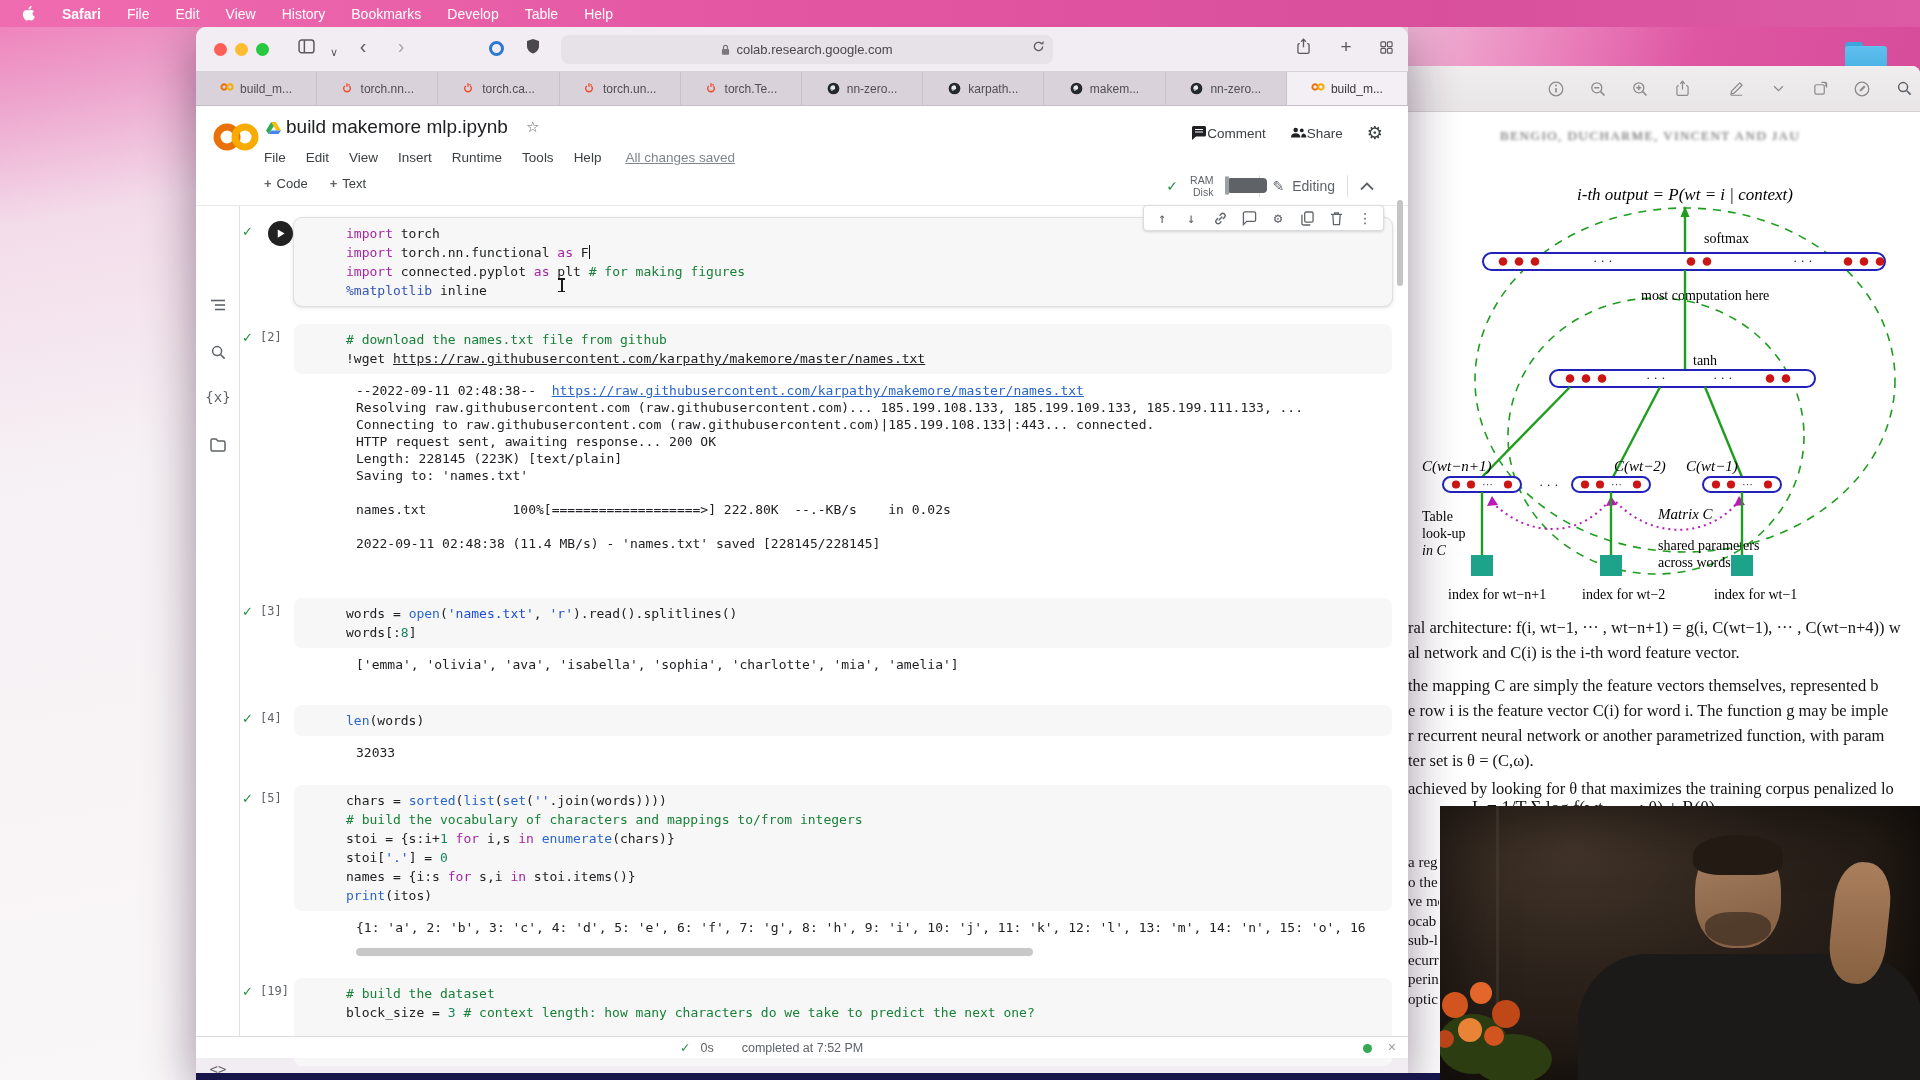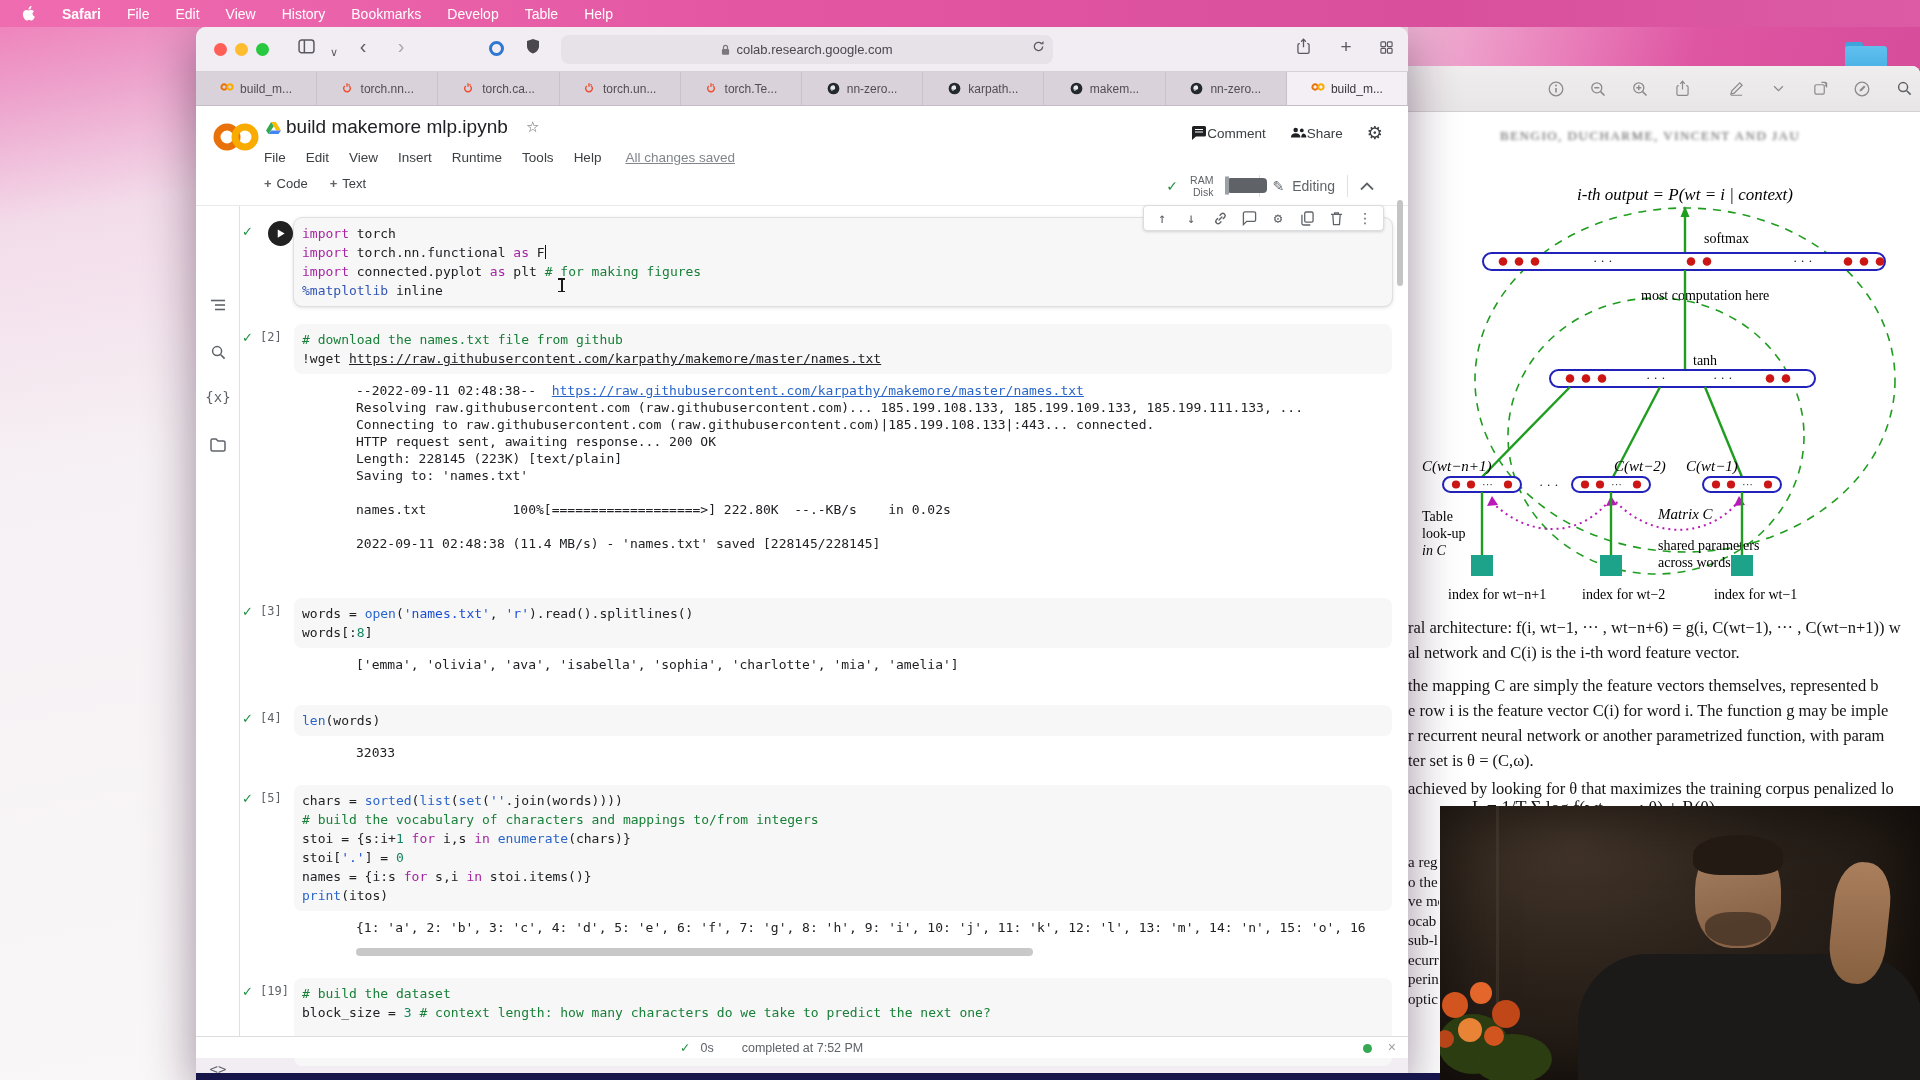--- a/index.html
+++ b/index.html
@@ -84,21 +84,21 @@
 
   
   .cells { position:absolute; left:44px; top:104px; width:1152px; }
   .cellrow { display:flex; }
   .gut { width:54px; padding-top:6px; display:flex; align-items:flex-start; }
   .gut .check { color:#1e8e3e; font-size:13px; margin-left:2px; width:18px; }
   .gut .exec { color:#5f6368; font-size:12px; font-family:"DejaVu Sans Mono",monospace; }
   .codebox { position:relative; flex:1; background:#f7f7f7; border-radius:8px; padding:6px 10px 6px 8px;
     font-family:"DejaVu Sans Mono","Liberation Mono",monospace; font-size:13px; line-height:19px; color:#202124; }
   .codebox.selected { box-shadow:0 1px 4px rgba(0,0,0,.18); outline:1px solid #e0e0e0; }
-  .cl { white-space:pre; height:19px; overflow:hidden; }
+  .cl { white-space:pre; height:19px; overflow:hidden;margin-left:44px; }
   .tk-k{color:#a625a4;} .tk-b{color:#2a66c9;} .tk-s{color:#1d4ed8;} .tk-n{color:#148563;}
   .tk-c{color:#188038;} .tk-m{color:#3355b4;} .tk-t{color:#202124;}
   .tk-u{color:#202124; text-decoration:underline;}
   .cursor { display:inline-block; width:1.5px; height:14px; background:#111; vertical-align:-2px; }
   .playbtn { position:absolute; left:-26px; top:3px; width:25px; height:25px; border-radius:50%; background:#212121;
     display:flex; align-items:center; justify-content:center; }
   .out { margin:8px 0 0 62px; font-family:"DejaVu Sans Mono","Liberation Mono",monospace; font-size:13px; line-height:17px; color:#202124; }
   .out .ol { white-space:pre; height:17px; overflow:hidden; }
   .tk-o{color:#202124;} .tk-ol{color:#2a66c9; text-decoration:underline;}
   .hscroll { margin:12px 0 0 62px; width:677px; height:8px; border-radius:4px; background:#9a9a9a; opacity:.55; }
@@ -326,21 +326,21 @@
     <rect x="63" y="415" width="22" height="21" fill="#1ca38a"></rect>
     <rect x="192" y="415" width="22" height="21" fill="#1ca38a"></rect>
     <rect x="323" y="415" width="22" height="21" fill="#1ca38a"></rect>
 
     <text x="40" y="459" font-size="14">index for wt−n+1</text>
     <text x="174" y="459" font-size="14">index for wt−2</text>
     <text x="306" y="459" font-size="14">index for wt−1</text>
   </svg>
 
   <div class="pdf-para">
-      <div class="pline" style="top: 8px;">ral architecture: f(i, wt−1, ··· , wt−n+6) = g(i, C(wt−1), ··· , C(wt−n+1)) w</div>
+      <div class="pline" style="top: 8px;">ral architecture: f(i, wt−1, ··· , wt−n+1) = g(i, C(wt−1), ··· , C(wt−n+4)) w</div>
       <div class="pline" style="top: 33px;">al network and C(i) is the i-th word feature vector.</div>
       <div class="pline" style="top: 66px;">the mapping C are simply the feature vectors themselves, represented b</div>
       <div class="pline" style="top: 91px;">e row i is the feature vector C(i) for word i. The function g may be imple</div>
       <div class="pline" style="top: 116px;">r recurrent neural network or another parametrized function, with param</div>
       <div class="pline" style="top: 141px;">ter set is θ = (C,ω).</div>
       <div class="pline" style="top: 169px;">achieved by looking for θ that maximizes the training corpus penalized lo</div>
     </div>
   <div class="pdf-formula">L = 1/T Σ log f(wt , ··· ; θ) + R(θ)</div>
   <div class="pdf-frags">
       <div class="frag">a reg</div>

